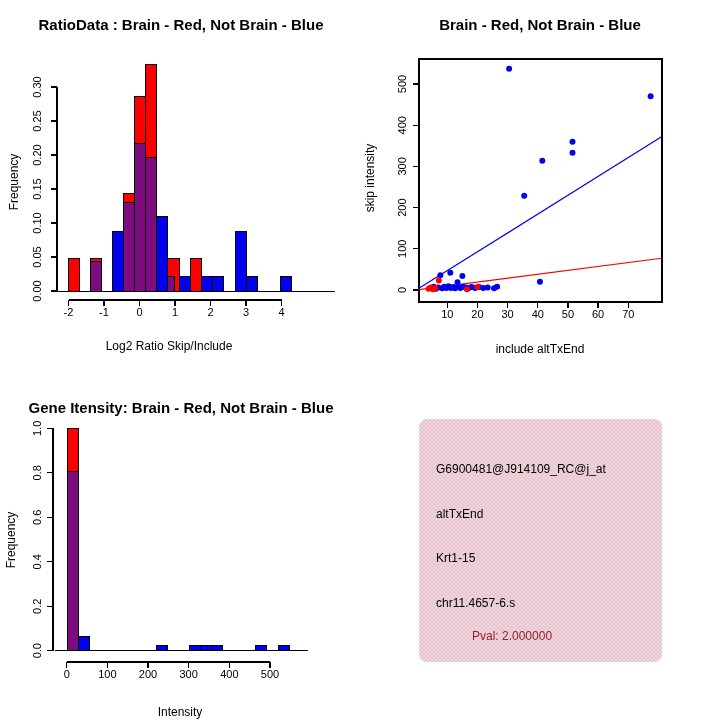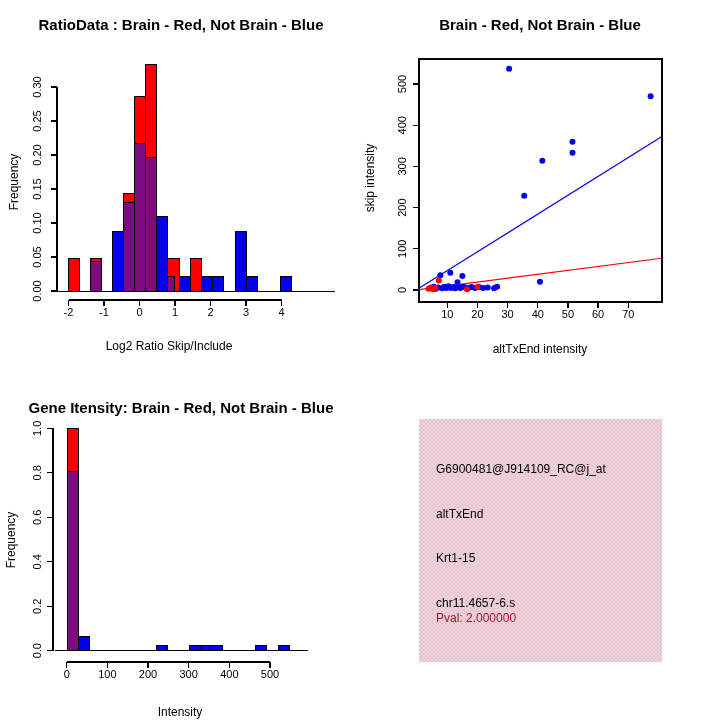--- a/index.html
+++ b/index.html
@@ -24,23 +24,24 @@
   #p-tr .ylab{left:10px;top:178px;}
   #p-bl .ylab{left:11px;top:180px;}
   .infobox{
     position:absolute;left:59px;top:59px;width:243px;height:243px;
     background-color:#E2DDE2;
     background-image:
       linear-gradient(45deg,#F5BDC8 25%,transparent 25%,transparent 75%,#F5BDC8 75%),
       linear-gradient(45deg,#F5BDC8 25%,transparent 25%,transparent 75%,#F5BDC8 75%);
     background-size:4px 4px;
     background-position:0 0,2px 2px;
+    border-radius:8px;
   }
   .il{position:absolute;left:17px;font-size:12px;white-space:nowrap;color:#000;}
-  .il1{top:43px;} .il2{top:88px;text-align:center;} .il3{top:132px;text-align:center;} .il4{top:177px;} .il5{top:192px;}
+  .il1{top:43px;} .il2{top:88px;text-align:center;} .il3{top:132px;text-align:center;} .il4{top:177px;} .il5{top:210px;margin-left:36px;}
   .pval{color:#9B1B2A;}
 </style>
 </head>
 <body>
 
 <div id="stage">
 
   <section class="panel" id="p-tl">
     <svg width="360" height="360">
         <line x1="57" y1="291" x2="335" y2="291" stroke="#000" stroke-width="1" shape-rendering="crispEdges"></line>
@@ -168,21 +169,21 @@
         <circle cx="68.59666666666666" cy="288.764" r="3" fill="#FF0000"></circle>
         <circle cx="70.70833333333333" cy="287.528" r="3" fill="#FF0000"></circle>
         <circle cx="73.12166666666667" cy="289.176" r="3" fill="#FF0000"></circle>
         <circle cx="75.23333333333333" cy="287.94" r="3" fill="#FF0000"></circle>
         <circle cx="78.85333333333332" cy="280.524" r="3" fill="#FF0000"></circle>
         <circle cx="106.90833333333333" cy="289.176" r="3" fill="#FF0000"></circle>
         <circle cx="117.46666666666667" cy="287.116" r="3" fill="#FF0000"></circle>
       </svg>
     <div class="ptitle">Brain - Red, Not Brain - Blue</div>
     <div class="ylab">skip intensity</div>
-    <div class="xlab">altTxEnd intensity</div>
+    <div class="xlab">include altTxEnd</div>
   </section>
 
   <section class="panel" id="p-bl">
     <svg width="360" height="360">
         <line x1="55" y1="290.7" x2="308" y2="290.7" stroke="#000" stroke-width="1" shape-rendering="crispEdges"></line>
         <rect x="67.5132" y="68.30000000000001" width="11.384799999999998" height="222.39999999999998" fill="#FF0000" stroke="#000" stroke-width="1" shape-rendering="crispEdges"></rect>
         <rect x="67.5132" y="111.668" width="11.384799999999998" height="179.03199999999998" fill="#7D0C7E" stroke="#000" stroke-width="1" shape-rendering="crispEdges"></rect>
         <rect x="78.898" y="276.0216" width="10.978200000000015" height="14.67840000000001" fill="#0101EF" stroke="#000" stroke-width="1" shape-rendering="crispEdges"></rect>
         <rect x="156.9652" y="285.69599999999997" width="10.978199999999987" height="5.004000000000019" fill="#0101EF" stroke="#000" stroke-width="1" shape-rendering="crispEdges"></rect>
         <rect x="189.8998" y="285.69599999999997" width="10.978199999999987" height="5.004000000000019" fill="#0101EF" stroke="#000" stroke-width="1" shape-rendering="crispEdges"></rect>

